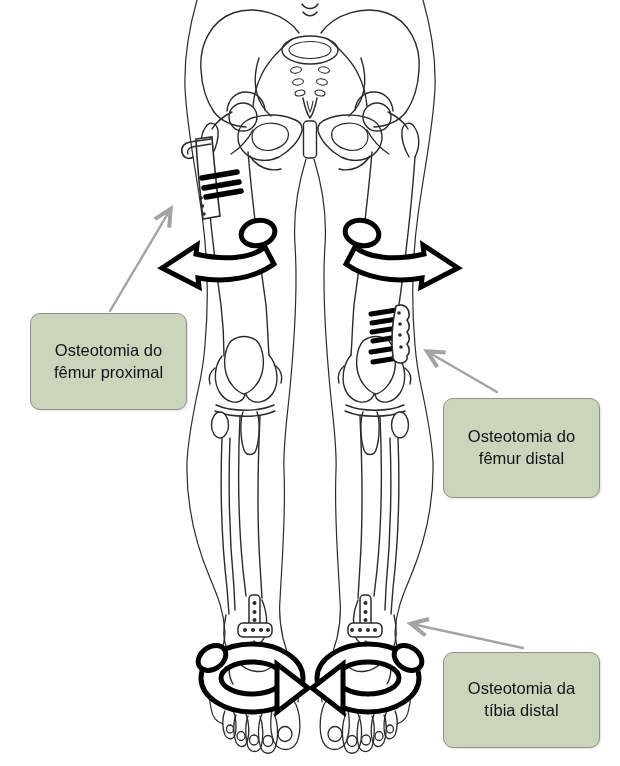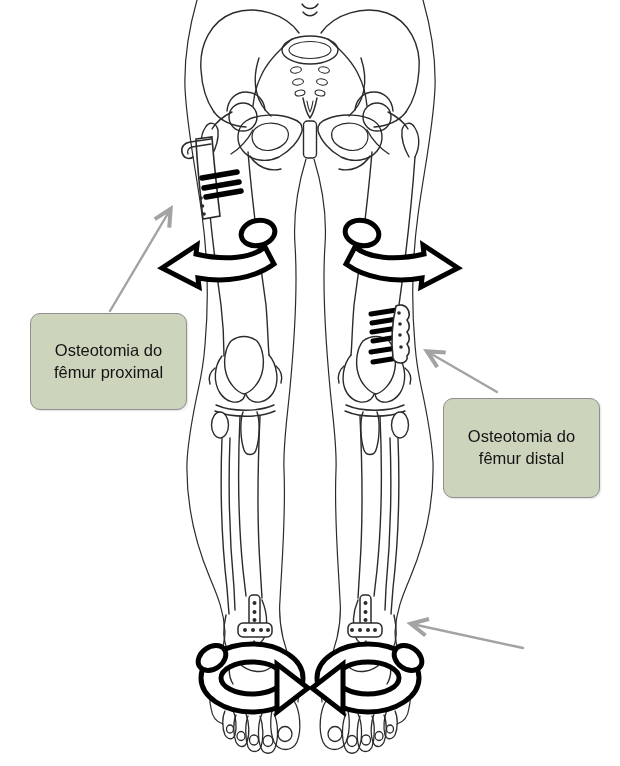--- a/index.html
+++ b/index.html
@@ -311,14 +311,18 @@
   <div class="callout" id="callout-proximal-femur">
     <span class="callout-label">Osteotomia do
 fêmur proximal</span>
   </div>
 
   <div class="callout" id="callout-distal-femur">
     <span class="callout-label">Osteotomia do
 fêmur distal</span>
   </div>
 
+  <div class="callout" id="callout-distal-tibia">
+    <span class="callout-label">Osteotomia da
+tíbia distal</span>
+  </div>
 
 </div>
 
 </body></html>

